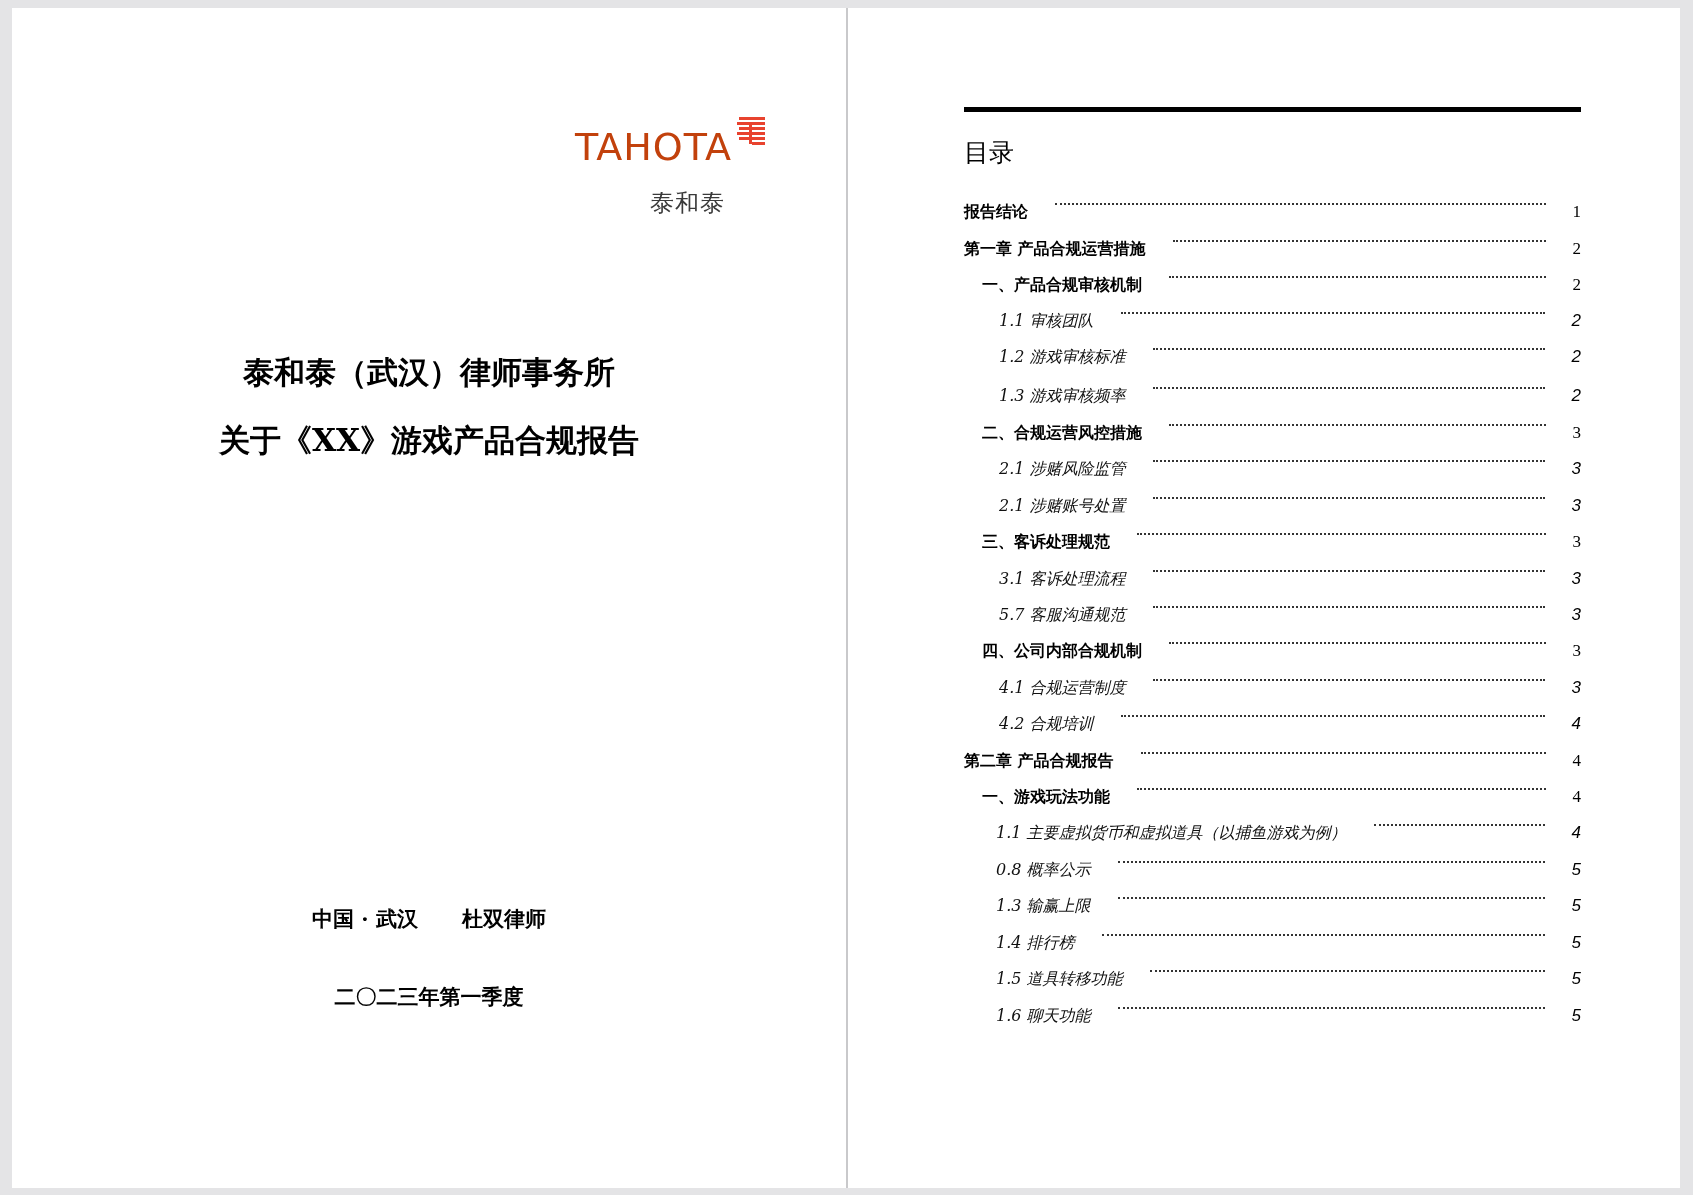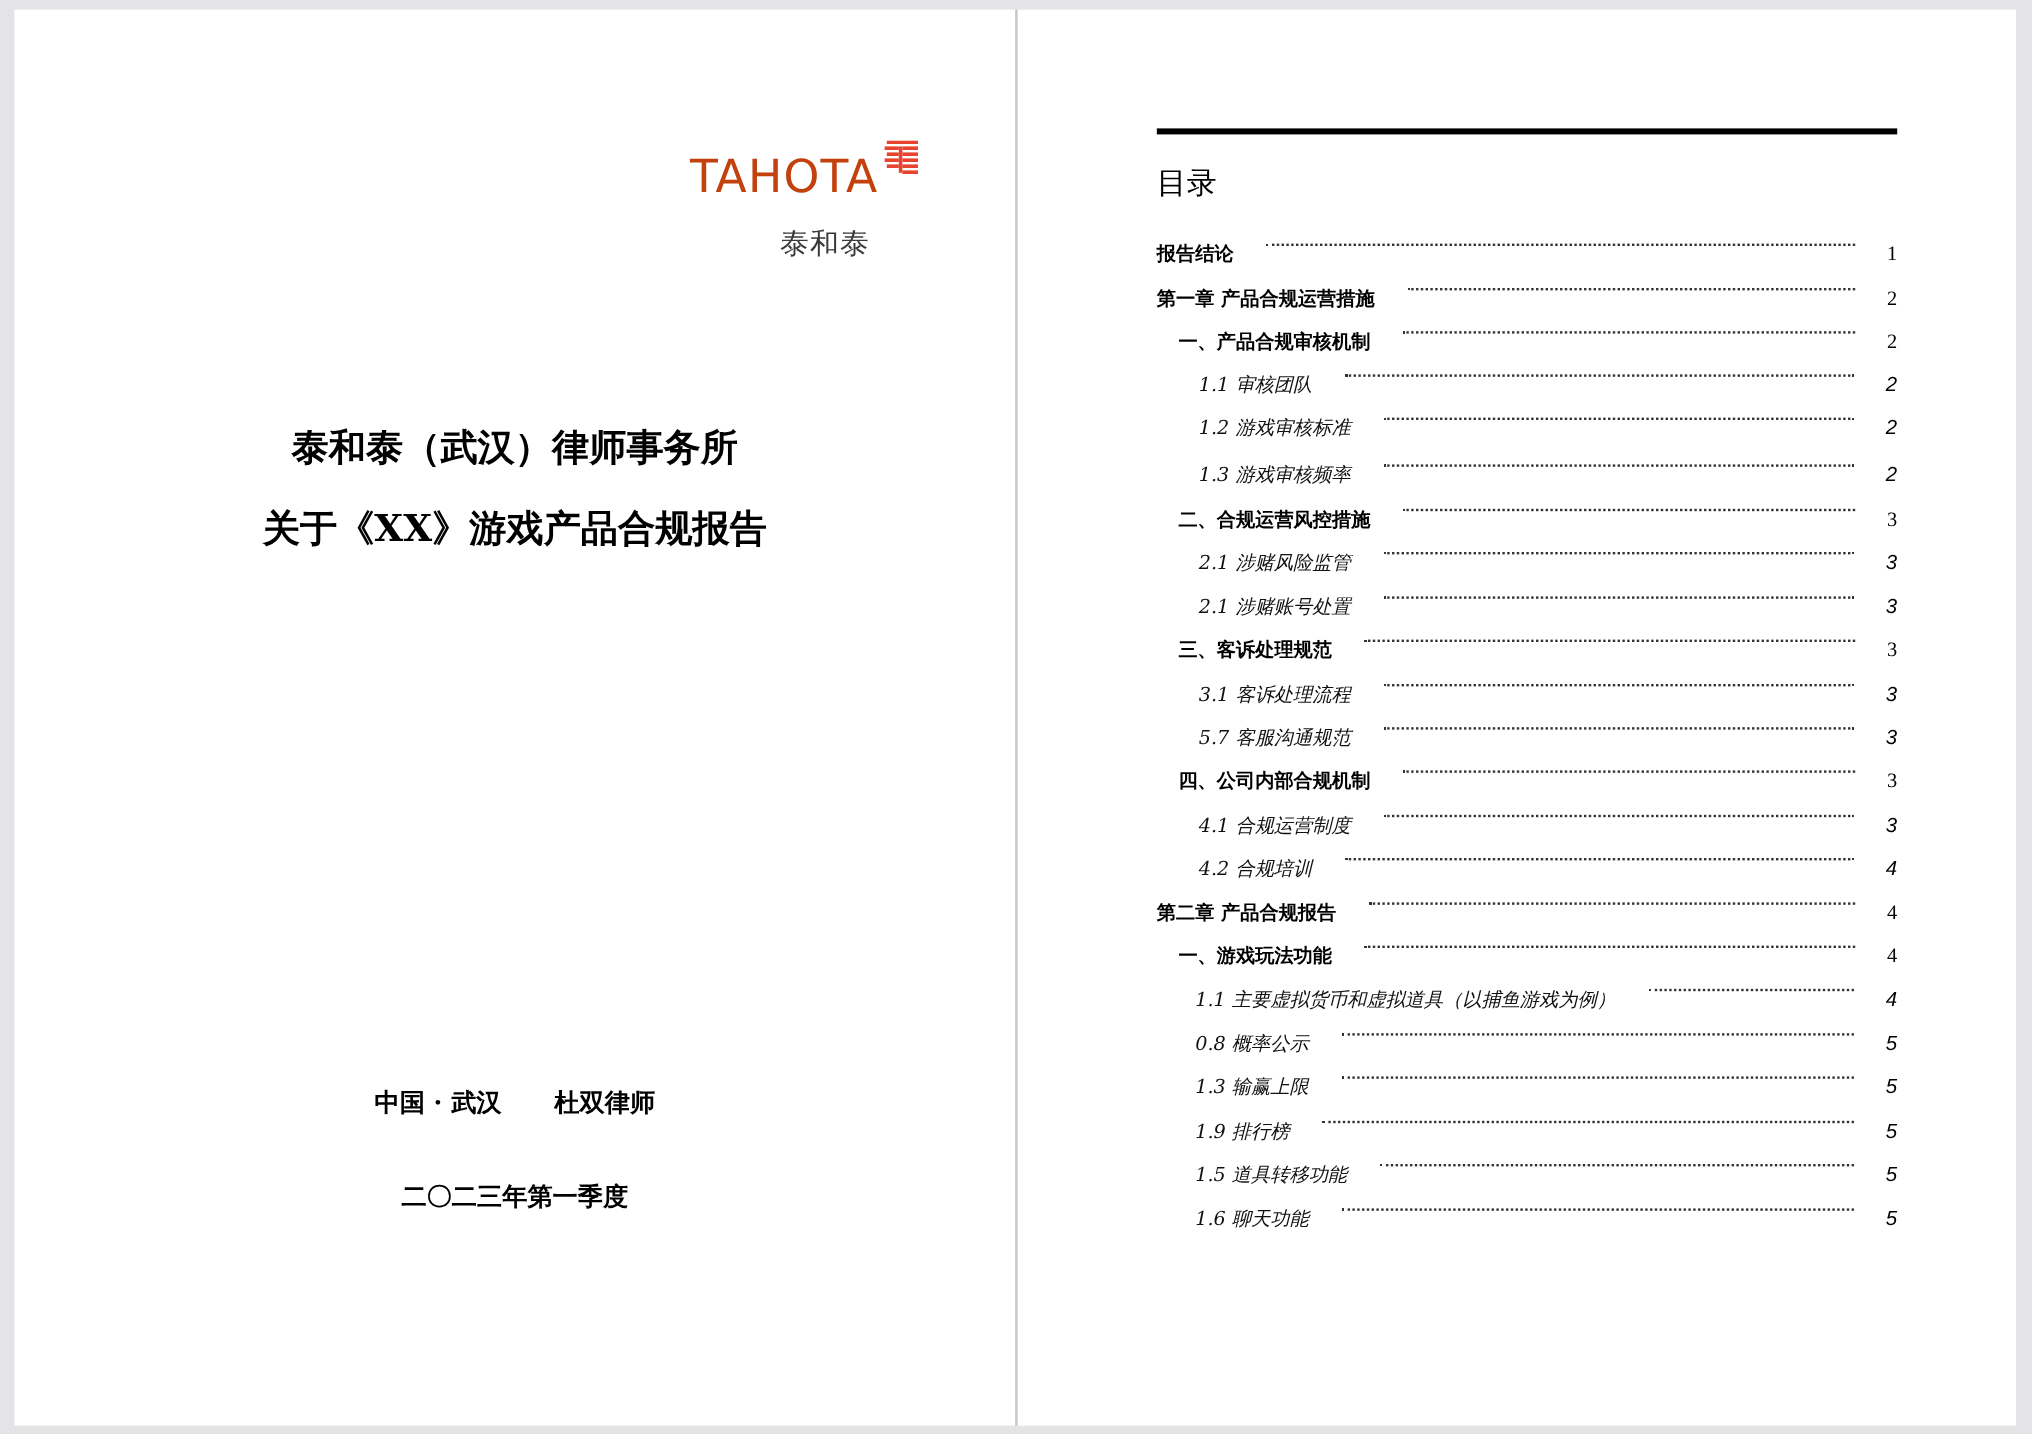--- a/index.html
+++ b/index.html
@@ -200,21 +200,21 @@
       <span class="label">0.8 概率公示</span>
       <span class="leader"></span>
       <span class="num">5</span>
     </div>
     <div class="toc-row lvl3 deep" style="top: 896px;">
       <span class="label">1.3 输赢上限</span>
       <span class="leader"></span>
       <span class="num">5</span>
     </div>
     <div class="toc-row lvl3 deep" style="top: 933px;">
-      <span class="label">1.9 排行榜</span>
+      <span class="label">1.4 排行榜</span>
       <span class="leader"></span>
       <span class="num">5</span>
     </div>
     <div class="toc-row lvl3 deep" style="top: 969px;">
       <span class="label">1.5 道具转移功能</span>
       <span class="leader"></span>
       <span class="num">5</span>
     </div>
     <div class="toc-row lvl3 deep" style="top: 1006px;">
       <span class="label">1.6 聊天功能</span>

